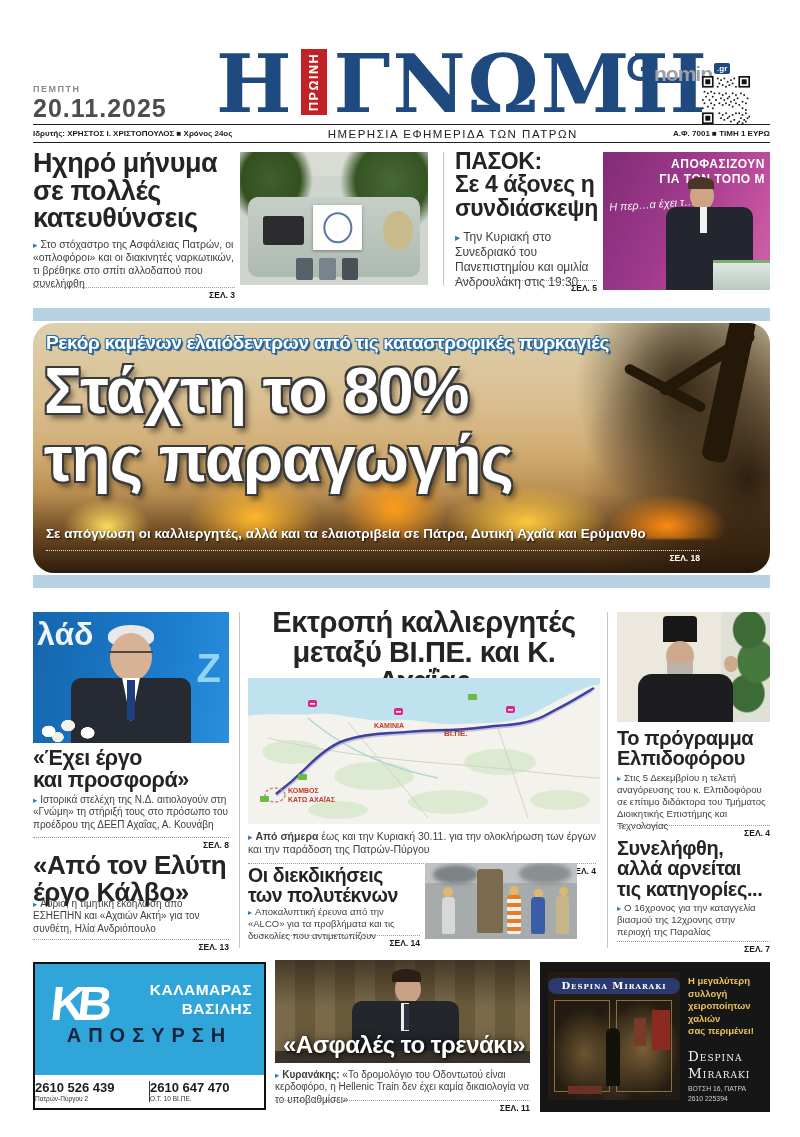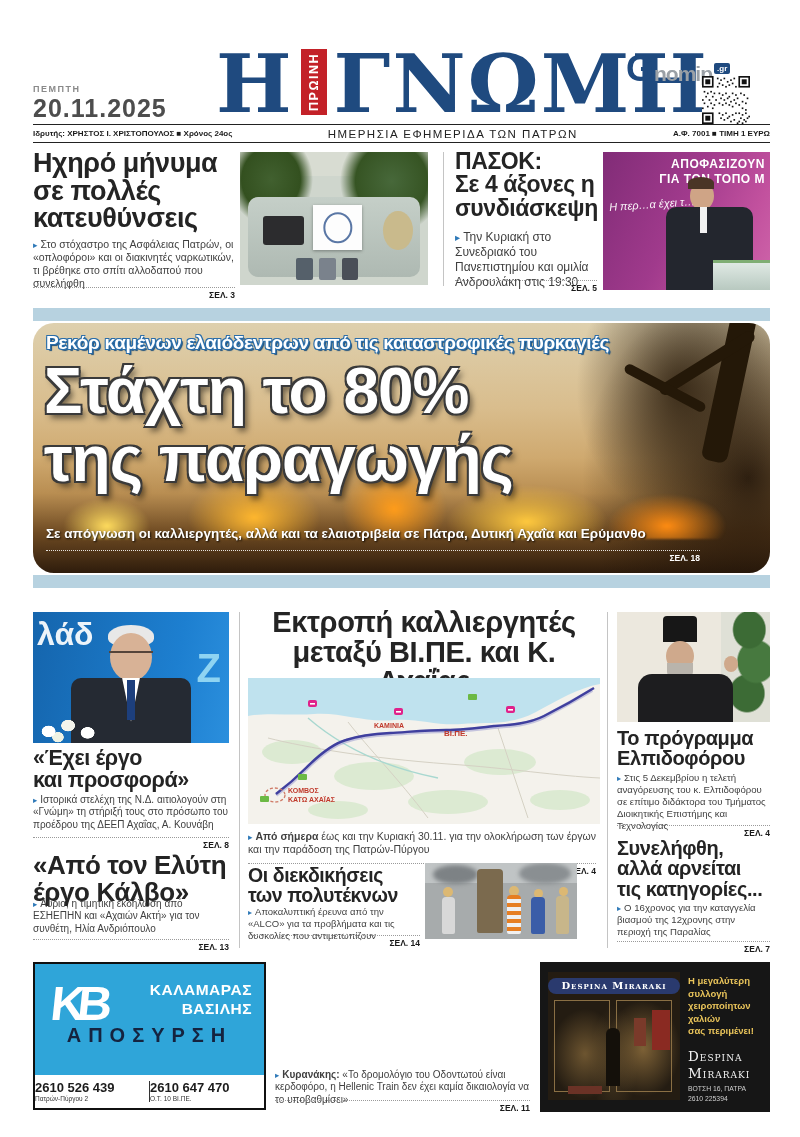--- a/index.html
+++ b/index.html
@@ -483,20 +483,29 @@
         <div class="ph">2610 526 439</div>
         <div class="ad">Πατρών-Πύργου 2</div>
       </div>
       <div class="half">
         <div class="ph">2610 647 470</div>
         <div class="ad">Ο.Τ. 10 ΒΙ.ΠΕ.</div>
       </div>
     </div>
   </div>
 
+  <div class="photo p-parl" style="left:275px;top:960px;width:255px;height:103px;">
+    <div class="head-skin" style="left:47%;top:14%;width:26px;height:30px;background:#c9a184;"></div>
+    <div class="abs" style="left:46%;top:9%;width:29px;height:13px;background:#2a1f17;border-radius:50% 50% 0 0;"></div>
+    <div class="suit" style="left:30%;top:40%;width:42%;height:60%;background:#23262b;"></div>
+    <div class="abs" style="left:49.5%;top:42%;width:8px;height:28px;background:#ececec;"></div>
+    <div class="abs" style="left:50.5%;top:43%;width:5px;height:26px;background:#2d333d;"></div>
+    <div class="abs" style="left:0;bottom:0;width:100%;height:12%;background:#3a332a;"></div>
+    <div class="ovhead">«Ασφαλές το τρενάκι»</div>
+  </div>
   <p class="abs sum" style="left:275px;top:1069px;width:255px;font-size:10px;"><b>Κυρανάκης:</b><span> «Το δρομολόγιο του Οδοντωτού είναι κερδοφόρο, η Hellenic Train δεν έχει καμία δικαιολογία να το υποβαθμίσει»</span></p>
   <div class="abs pageref" style="left:275px;top:1097px;width:255px;">ΣΕΛ. 11</div>
 
   <div class="abs adm">
     <div class="shop">
       <div class="sign">Despina Miraraki</div>
       <div class="frame" style="left:6px;top:28px;width:56px;height:92px;"></div>
       <div class="frame" style="left:68px;top:28px;width:56px;height:92px;"></div>
       <div class="rug" style="right:10px;top:38px;width:18px;height:40px;"></div>
       <div class="rug" style="right:34px;top:46px;width:12px;height:28px;background:#7a3a2a;"></div>

